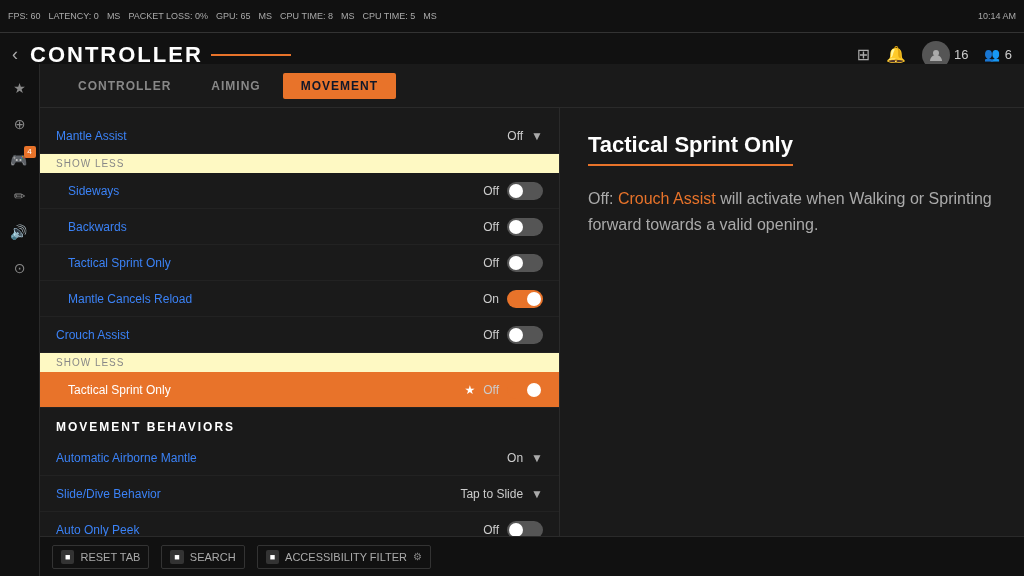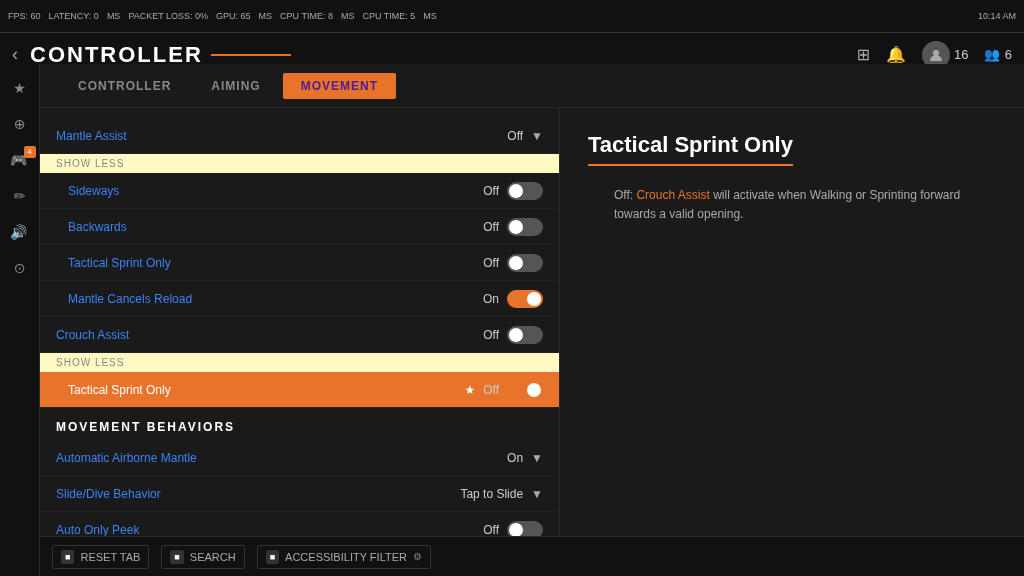--- a/index.html
+++ b/index.html
@@ -155,21 +155,21 @@
       font-size: 12px;
       font-weight: bold;
       letter-spacing: 1px;
       text-transform: uppercase;
       cursor: pointer;
       color: #888;
       border-radius: 2px;
     }
     .tab.active {
       background: #e8732a;
-      color: #4c1d95;
+      color: #0f172a;
     }
 
     
     .main-content {
       position: absolute;
       left: 40px;
       top: 108px;
       right: 0;
       bottom: 40px;
       display: flex;
@@ -281,25 +281,24 @@
     .desc-title {
       font-size: 22px;
       font-weight: bold;
       color: #fff;
       margin-bottom: 8px;
       border-bottom: 2px solid #e8732a;
       padding-bottom: 6px;
       display: inline-block;
     }
     .desc-text {
-      font-size: 12px;
+      font-size: 16px;
       color: #aaa;
       line-height: 1.6;
       margin-top: 12px;
-      margin-left: 26px;
     }
     .desc-text .highlight-text { color: #e8732a; }
 
     
     .bottom-bar {
       position: absolute;
       bottom: 0;
       left: 40px;
       right: 0;
       height: 40px;

